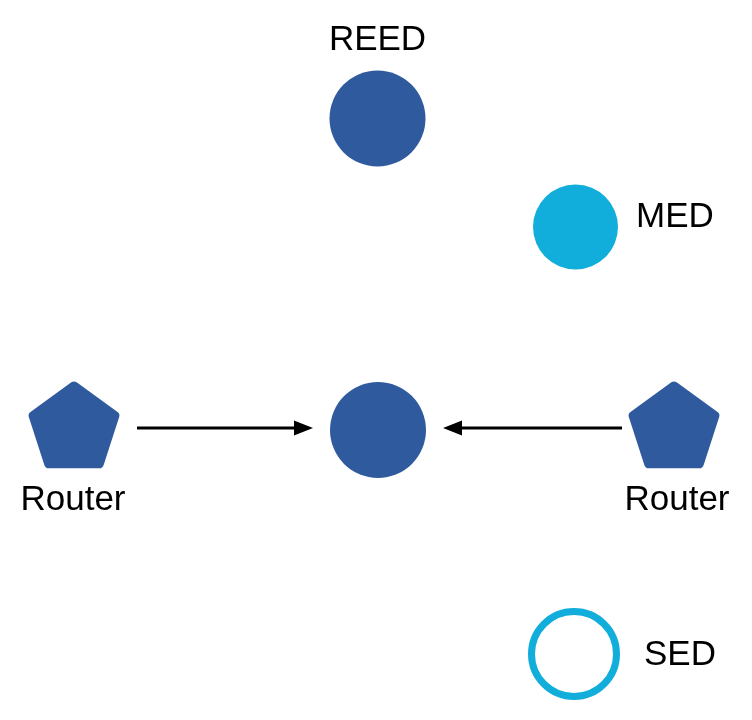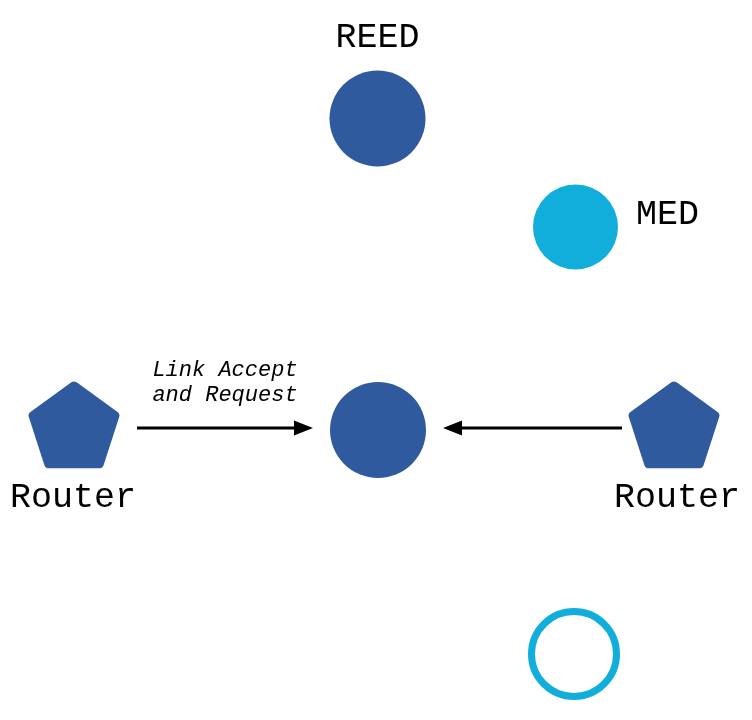--- a/index.html
+++ b/index.html
@@ -6,21 +6,21 @@
     margin: 0;
     padding: 0;
     background: #ffffff;
   }
   #canvas {
     position: relative;
     width: 752px;
     height: 720px;
     background: #ffffff;
     overflow: hidden;
-    font-family: Liberation Mono, monospace;
+    font-family: Liberation Sans, sans-serif;
   }
   #diagram-svg {
     position: absolute;
     left: 0;
     top: 0;
   }
   .fill-dark-blue { fill: var(--dark_blue); }
   .pentagon {
     fill: var(--dark_blue);
     stroke: var(--dark_blue);
@@ -90,23 +90,20 @@
     <g>
       <line x1="622" y1="428" x2="458" y2="428" class="edge-line"></line>
       <polygon points="443,428 462,420.5 462,435.5" class="edge-head"></polygon>
     </g>
   </svg>
 
   <div id="reed-label" class="label centered">REED</div>
 
   <div id="med-label" class="label">MED</div>
 
+  <div id="sed-label" class="label">SED</div>
 
   <div id="router-left-label" class="label centered">Router</div>
 
   <div id="router-right-label" class="label centered">Router</div>
 
-  <div id="edge-label">
-    <div>Link Accept</div>
-    <div>and Request</div>
-  </div>
 
 </div>
 
 </body></html>

